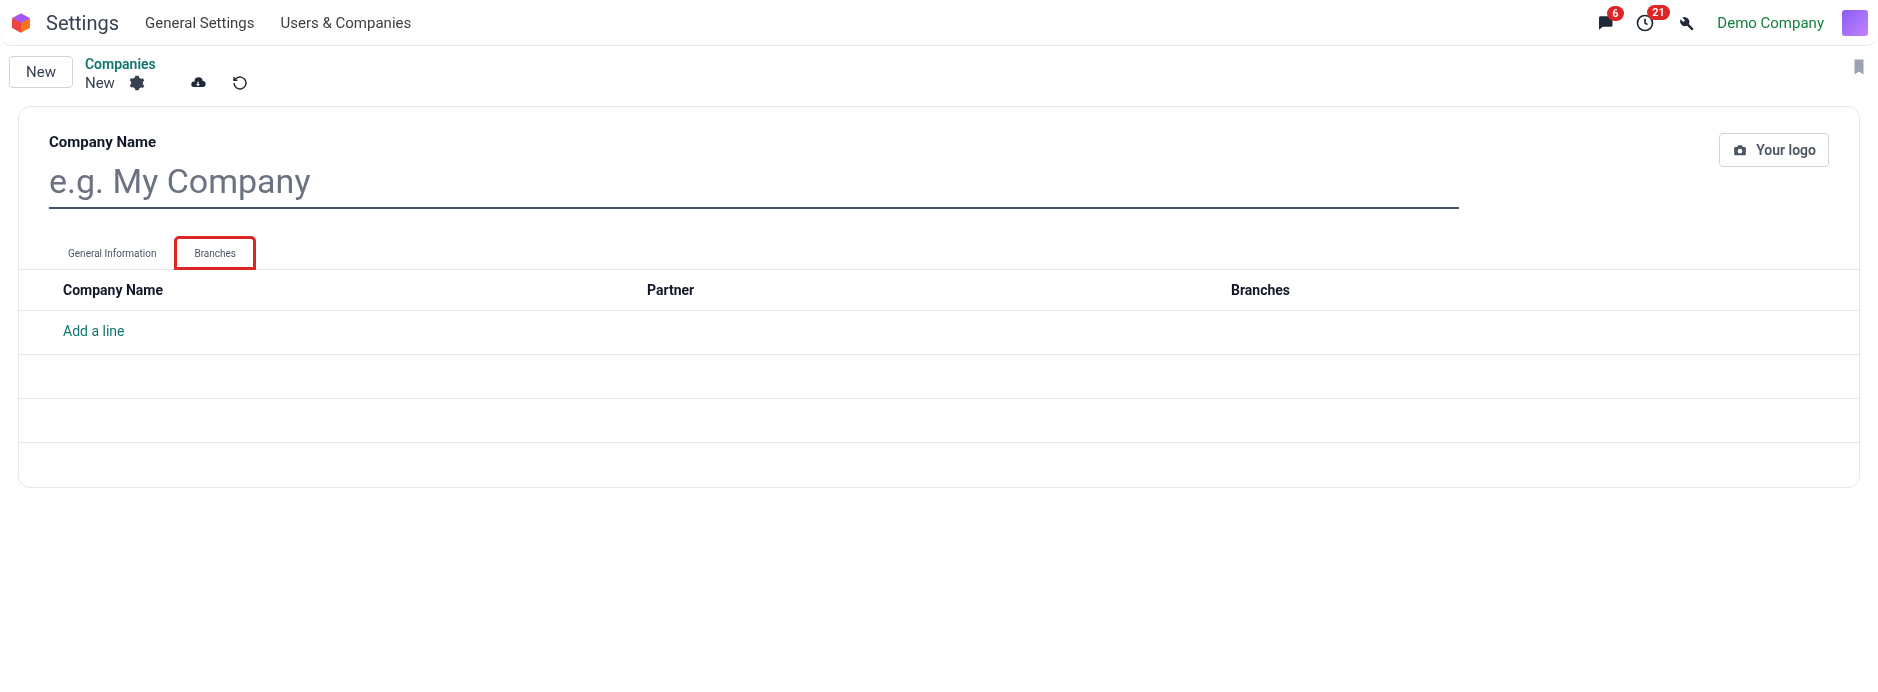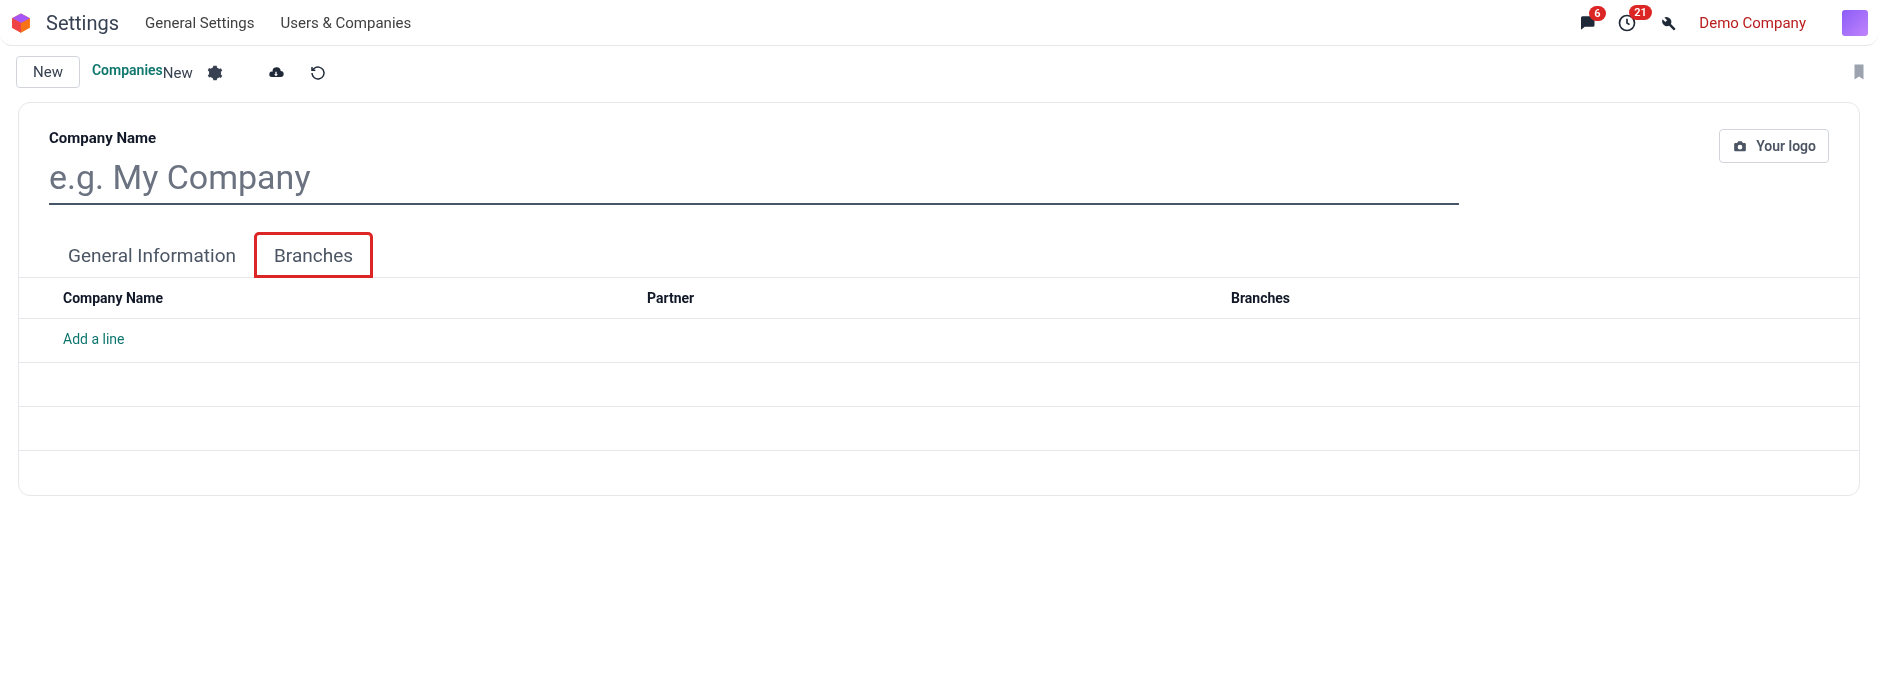--- a/index.html
+++ b/index.html
@@ -6,47 +6,47 @@
     body { background:#fff; color:#374151; font-size:14px; }
 
     
     .topbar { display:flex; align-items:center; height:46px; padding:0 10px; border-bottom:1px solid #e5e7eb;border-radius:12px; }
     .applogo { width:22px; height:22px; margin-right:14px; }
     .appname { font-size:20px; color:#374151; margin-right:26px; }
     .topnav-item { color:#404040; font-size:15px; margin-right:26px; cursor:pointer; }
     .spacer { flex:1; }
     .icon-btn { position:relative; margin:0 10px; cursor:pointer; color:#3f3f46; }
     .badge { position:absolute; top:-8px; left:12px; background:#dc2626; color:#fff; font-size:11px; font-weight:600; border-radius:9px; padding:0 5px; line-height:15px; height:15px; min-width:15px; text-align:center; }
-    .company-label { color:#b91c1c; font-size:15px; margin-left:12px; margin-right:36px; cursor:pointer; }
+    .company-label { color:#15803d; font-size:15px; margin-left:12px; margin-right:18px; cursor:pointer; }
     .avatar { width:26px; height:26px; border-radius:3px; background:linear-gradient(135deg,#8b5cf6,#c084fc); cursor:pointer; }
 
     
-    .actionbar { display:flex; align-items:center; padding:10px 16px 14px 16px; }
+    .actionbar { display:flex; align-items:flex-start; padding:10px 16px 14px 9px; }
     .new-btn { border:1px solid #d1d5db; background:#fff; color:#374151; padding:6px 16px; font-size:15px; border-radius:4px; margin-right:12px; cursor:pointer; }
-    .bc { display:flex; }
+    .bc { display:flex; flex-direction:column; }
     .bc-link { color:#0f766e; font-size:14px; font-weight:600; cursor:pointer; }
     .bc-sub { display:flex; align-items:center; gap:10px; margin-top:2px; }
     .bc-sub span.record { color:#374151; font-size:15px; }
     .mini-ico { color:#4b5563; cursor:pointer; }
     .bc-sub .mini-ico { margin-left:4px; }
     .save-group { display:flex; gap:20px; margin-left:30px; }
 
     
     .sheet { border:1px solid #e5e7eb; border-top:1px solid #e5e7eb; margin:0 18px; padding:26px 30px 0 30px; background:#fff; border-radius:12px; position:relative; }
 
     .sheet-head { display:flex; align-items:flex-start; }
     .head-left { flex:1; }
     .field-label { font-weight:700; color:#111827; font-size:15px; }
     .h1-input { width:100%; font-size:34px; color:#0c4a6e; border:none; border-bottom:2px solid #475569; background:transparent; padding:4px 0 6px 0; margin-top:6px; outline:none; }
     .h1-input::placeholder { color:#6b7280; }
     .logo-btn { border:1px solid #d1d5db; background:#fff; color:#4b5563; font-weight:600; padding:8px 12px; font-size:14px; border-radius:4px; display:flex; align-items:center; gap:8px; cursor:pointer; margin-left:260px; }
 
     
     .tabs { display:flex; margin-top:28px; }
-    .tab { padding:10px 18px; font-size:19px; color:#4b5563; cursor:pointer; border:1px solid transparent; border-bottom:none; border-radius:4px 4px 0 0; }
+    .tab { padding:10px 18px; font-size:10px; color:#4b5563; cursor:pointer; border:1px solid transparent; border-bottom:none; border-radius:4px 4px 0 0; }
     .tab.highlight { outline:3px solid #dc2626; outline-offset:-2px; }
 
     
     .table-wrap { border-top:1px solid #e5e7eb; margin:0 -30px; }
     .thead, .trow { display:grid; grid-template-columns: 1fr 1fr 1fr; }
     .thead { padding:12px 44px; font-weight:700; color:#111827; border-bottom:1px solid #e5e7eb; }
     .trow { padding:12px 44px; border-bottom:1px solid #e5e7eb; min-height:44px; }
     .addline { color:#0f766e; cursor:pointer; }
     .sheet-bottom-rows .trow { height:44px; }
 

